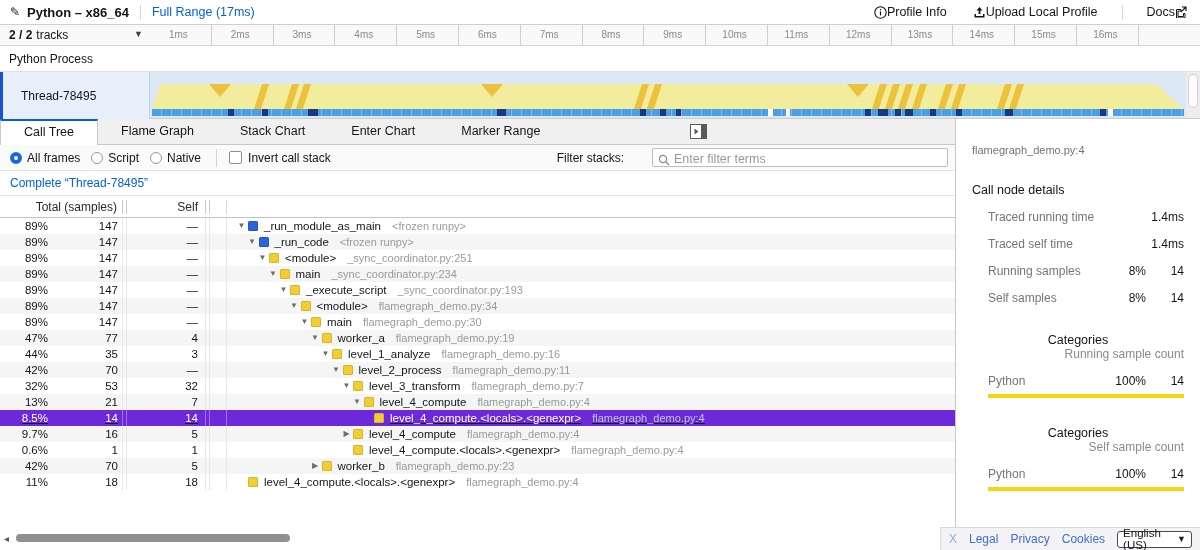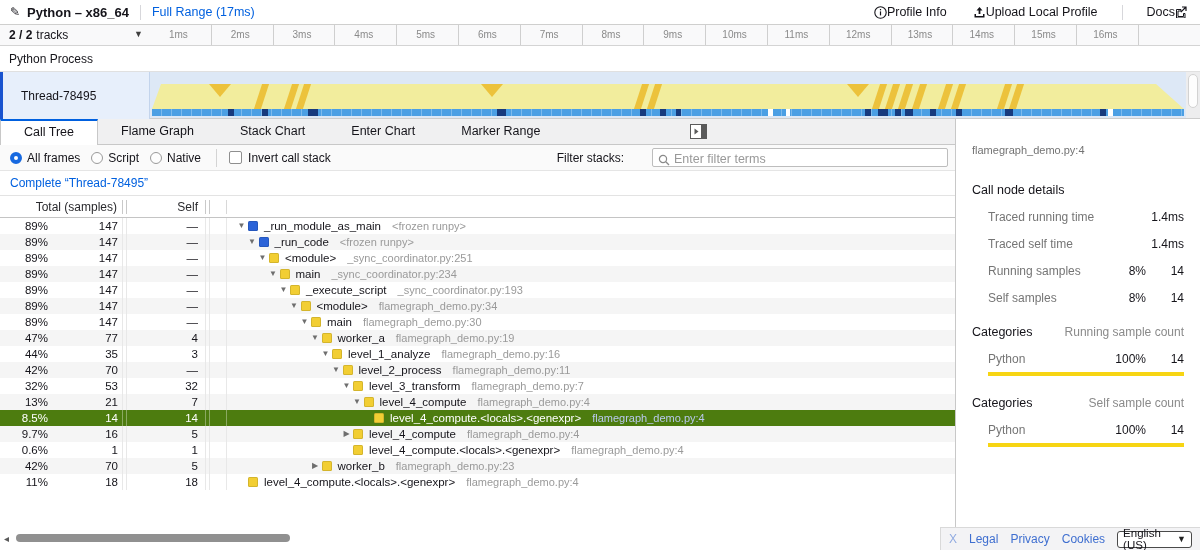--- a/index.html
+++ b/index.html
@@ -92,36 +92,36 @@
   .trow .sp  { width:5px; border-left:1px solid #e8e8e8; border-right:1px solid #e8e8e8; }
   .trow .slf { width:78px; text-align:right; padding-right:7px; }
   .trow .gap2{ width:17px; border-right:1px solid #e8e8e8; }
   .trow .tree{ flex:1; display:flex; align-items:center; overflow:hidden; white-space:nowrap; }
   .twisty { width:13px; font-size:8px; color:#6e6e6e; text-align:center; flex:none; cursor:pointer; }
   .sq { width:10px; height:10px; border-radius:1.5px; margin-right:6px; flex:none; border:1px solid rgba(0,0,0,.12); }
   .sq.blue { background:#2b63d8; }
   .sq.yellow { background:#f2ce33; }
   .fname { color:#15141a; }
   .floc { color:#9a9a9a; margin-left:11px; font-size:11px; }
-  .trow.selected { background:#4d7c0f; }
+  .trow.selected { background:#6d28d9;text-decoration:underline; }
   .trow.selected .pct, .trow.selected .tot, .trow.selected .slf, .trow.selected .fname { color:#fff; }
   .trow.selected .floc { color:#b9c9ee; }
   .trow.selected .sp, .trow.selected .gap2 { border-color:rgba(255,255,255,.35); }
 
   
   .sidebar { position:absolute; left:955px; top:119px; width:245px; height:408px; background:#fff;
              border-left:1px solid #c8c8c8; padding:18px 16px 0 16px; font-size:12px; }
   .sb-title { font-size:13px; color:#15141a; white-space:nowrap; overflow:hidden; }
   .sb-sub { font-size:11px; color:#737373; margin-top:7px; }
   .sb-h { font-size:12.5px; color:#15141a; margin-top:27px; }
   .sb-row { display:flex; margin-top:13px; padding-left:16px; }
   .sb-row .lab { flex:1; color:#757575; }
   .sb-row .p { width:42px; text-align:right; color:#15141a; }
   .sb-row .v { width:38px; text-align:right; color:#15141a; }
-  .cat-h { display:flex; margin-top:20px; align-items:center; }
+  .cat-h { display:flex; margin-top:28px; align-items:center;flex-direction:column; }
   .cat-h .l { font-size:12.5px; color:#15141a; }
   .cat-h .r { margin-left:auto; color:#8a8a8a; font-size:12px; }
   .cat-bar { height:4px; margin:6px 0 0 16px; }
 
   
   .hscroll-zone { position:absolute; left:0; top:527px; width:940px; height:23px; background:#fff; }
   .hs-arrow { position:absolute; left:4px; top:6px; font-size:10px; color:#5a5a5a; cursor:pointer; }
   .hs-thumb { position:absolute; left:16px; top:7px; width:274px; height:8px; background:#909090; border-radius:4px; cursor:pointer; }
   .footer { position:absolute; left:940px; top:527px; width:260px; height:23px; background:#f3f3f5;
             border-top:1px solid #d9d9d9; border-left:1px solid #d9d9d9;

